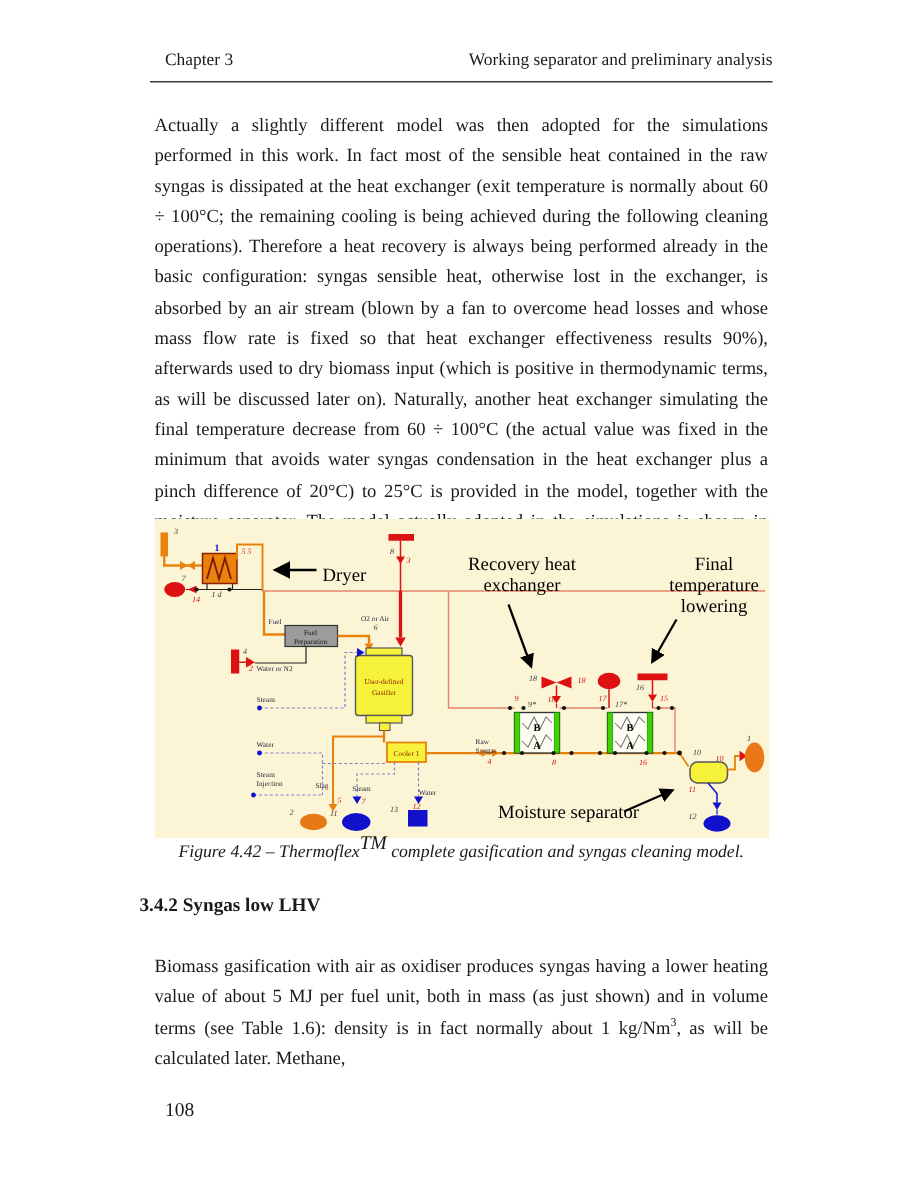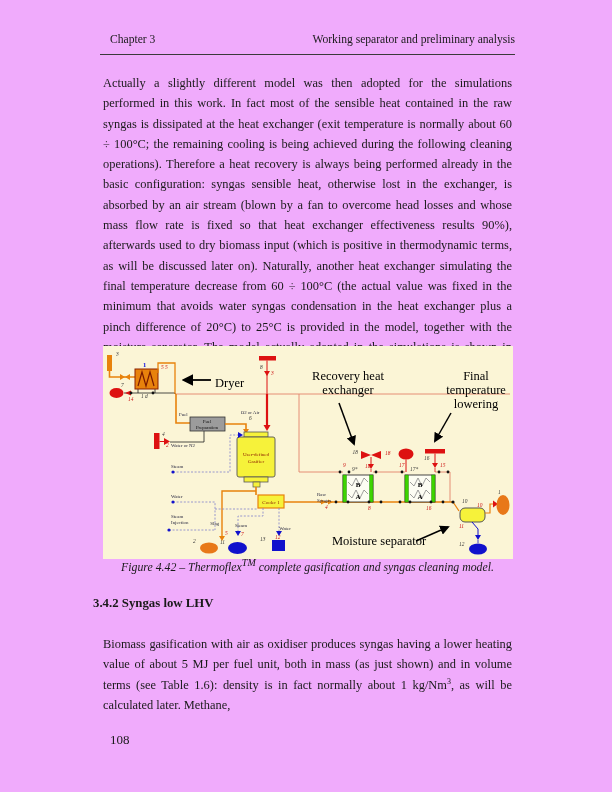--- a/index.html
+++ b/index.html
@@ -1,30 +1,30 @@
 <!DOCTYPE html>
 <html><head>
 <meta charset="utf-8">
 <style>
   html,body{margin:0;padding:0;background:#888;}
-  .page{position:relative;width:612px;height:792px;background:#f0abfc;margin:0 auto;
+  .page{position:relative;width:612px;height:792px;background:#ffffff;margin:0 auto;
         font-family:"Liberation Serif",serif;color:#1a1a1a;overflow:hidden;}
   .header{position:absolute;left:100px;top:33px;width:415px;display:flex;
           justify-content:space-between;font-size:11.6px;
           border-bottom:1px solid #3a3a3a;padding-bottom:8px;}
   .header .hl{padding-left:10px;}
   .para{position:absolute;left:103px;width:409px;text-align:justify;
         font-size:12.4px;line-height:20.3px;}
   #para1{top:73px;}
   #para2{top:634px;}
   sup{font-size:8px;line-height:0;}
   .figure-wrap{position:absolute;left:103px;top:346px;width:410px;height:250px;}
   .caption{position:absolute;left:103px;top:560px;width:409px;text-align:center;
            font-style:italic;font-size:11.8px;}
-  .caption sup{font-size:10px;}
+  .caption sup{font-size:13px;}
   .section-heading{position:absolute;left:93px;top:596px;font-weight:bold;font-size:12.8px;}
   .pagenum{position:absolute;left:110px;top:732px;font-size:13px;}
   
   .lb-stream{fill:#cc1414;font:italic 5.4px "Liberation Serif",serif;}
   .lb-comp{fill:#3a3a3a;font:italic 5.4px "Liberation Serif",serif;}
   .lb-tiny{fill:#26263e;font:4.9px "Liberation Serif",serif;}
   .lb-box{fill:#8b1a00;font:5px "Liberation Serif",serif;}
   .lb-boxdark{fill:#101010;font:4.8px "Liberation Serif",serif;}
   .lb-hx{fill:#000;font:bold 7px "Liberation Serif",serif;}
   .lb-ann{fill:#000;font:12.5px "Liberation Serif",serif;}

